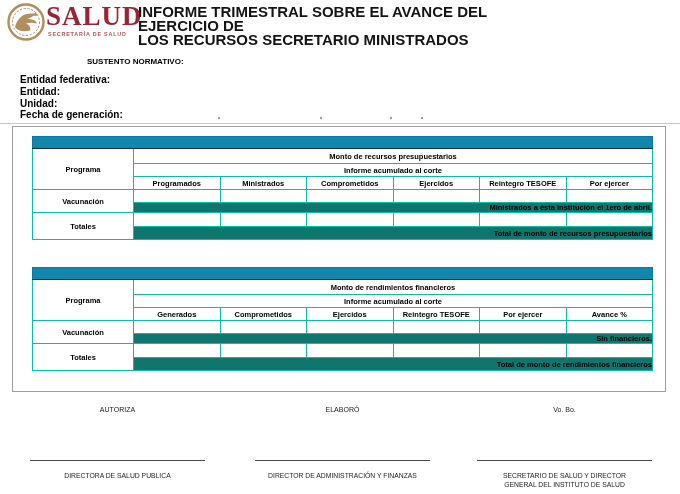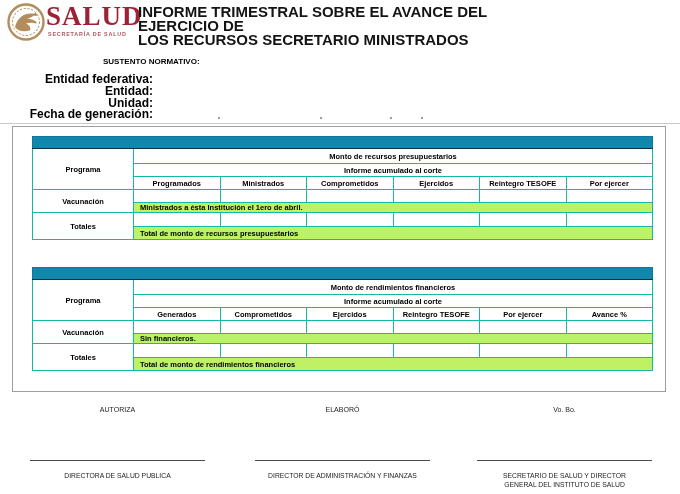--- a/index.html
+++ b/index.html
@@ -20,26 +20,26 @@
     font-size:5.4px; font-weight:bold; color:#b25560;
     letter-spacing:0.8px; margin-top:1px; padding-left:2px;
   }
   .doc-title {
     position:absolute; left:138px; top:5px; width:370px;
     font-weight:bold; font-size:15px; line-height:13.8px; color:#141414;
   }
 
   
   .sustento {
-    position:absolute; left:103px; top:57px;
+    position:absolute; left:87px; top:57px;
     font-size:8px; font-weight:bold;
   }
   .form-fields {
     position:absolute; left:20px; top:74px; width:133px;
-    text-align:right; font-size:12px; font-weight:bold; line-height:11.8px;
+    text-align:left; font-size:10px; font-weight:bold; line-height:11.8px;
   }
   .artifact-dot {
     position:absolute; width:2px; height:2px; background:#9a9aa2; top:117px;
   }
 
   
   .top-hairline { position:absolute; left:0; top:123px; width:680px; height:1px; background:#c9c9c9; }
   .panel { position:absolute; left:12px; top:126px; width:654px; height:266px;
            border:1px solid #9e9e9e; background:#ffffff; }
 
@@ -54,21 +54,21 @@
   .rtable td { border:1px solid #14b8a6; text-align:center; vertical-align:middle; padding:0; overflow:hidden; }
   .rtable col.c-prog { width:101px; }
   tr.r-teal td { background:#1287ae; border:1px solid #10769a; border-bottom:1px solid #10303c; height:12px; }
   tr.r-group td { height:15px; }
   tr.r-sub td { height:13px; }
   tr.r-cols td { height:13px;margin-top:6px; }
   tr.r-empty1 td { height:13px; }
   tr.r-note1 td { height:10px; }
   tr.r-empty2 td { height:14px; }
   tr.r-note2 td { height:13px; }
-  td.cell-note { background:#bef264; text-align:left; padding-left:6px; }
+  td.cell-note { background:#0f766e; text-align:right; padding-left:17px; }
 
   
   .sig { position:absolute; top:406px; width:175px; text-align:center; font-size:7px; color:#1c1c1c; }
   .sig-1 { left:30px; }
   .sig-2 { left:255px; }
   .sig-3 { left:477px; }
   .sig .role { display:block; }
   .sig .sig-line { margin-top:47px; height:0; border-top:1px solid #4a4a4a; }
   .sig .sig-title { margin:10px auto 0 auto; font-size:6.8px; line-height:9px; max-width:168px; }
   .sig-3 .sig-title { max-width:150px; }

